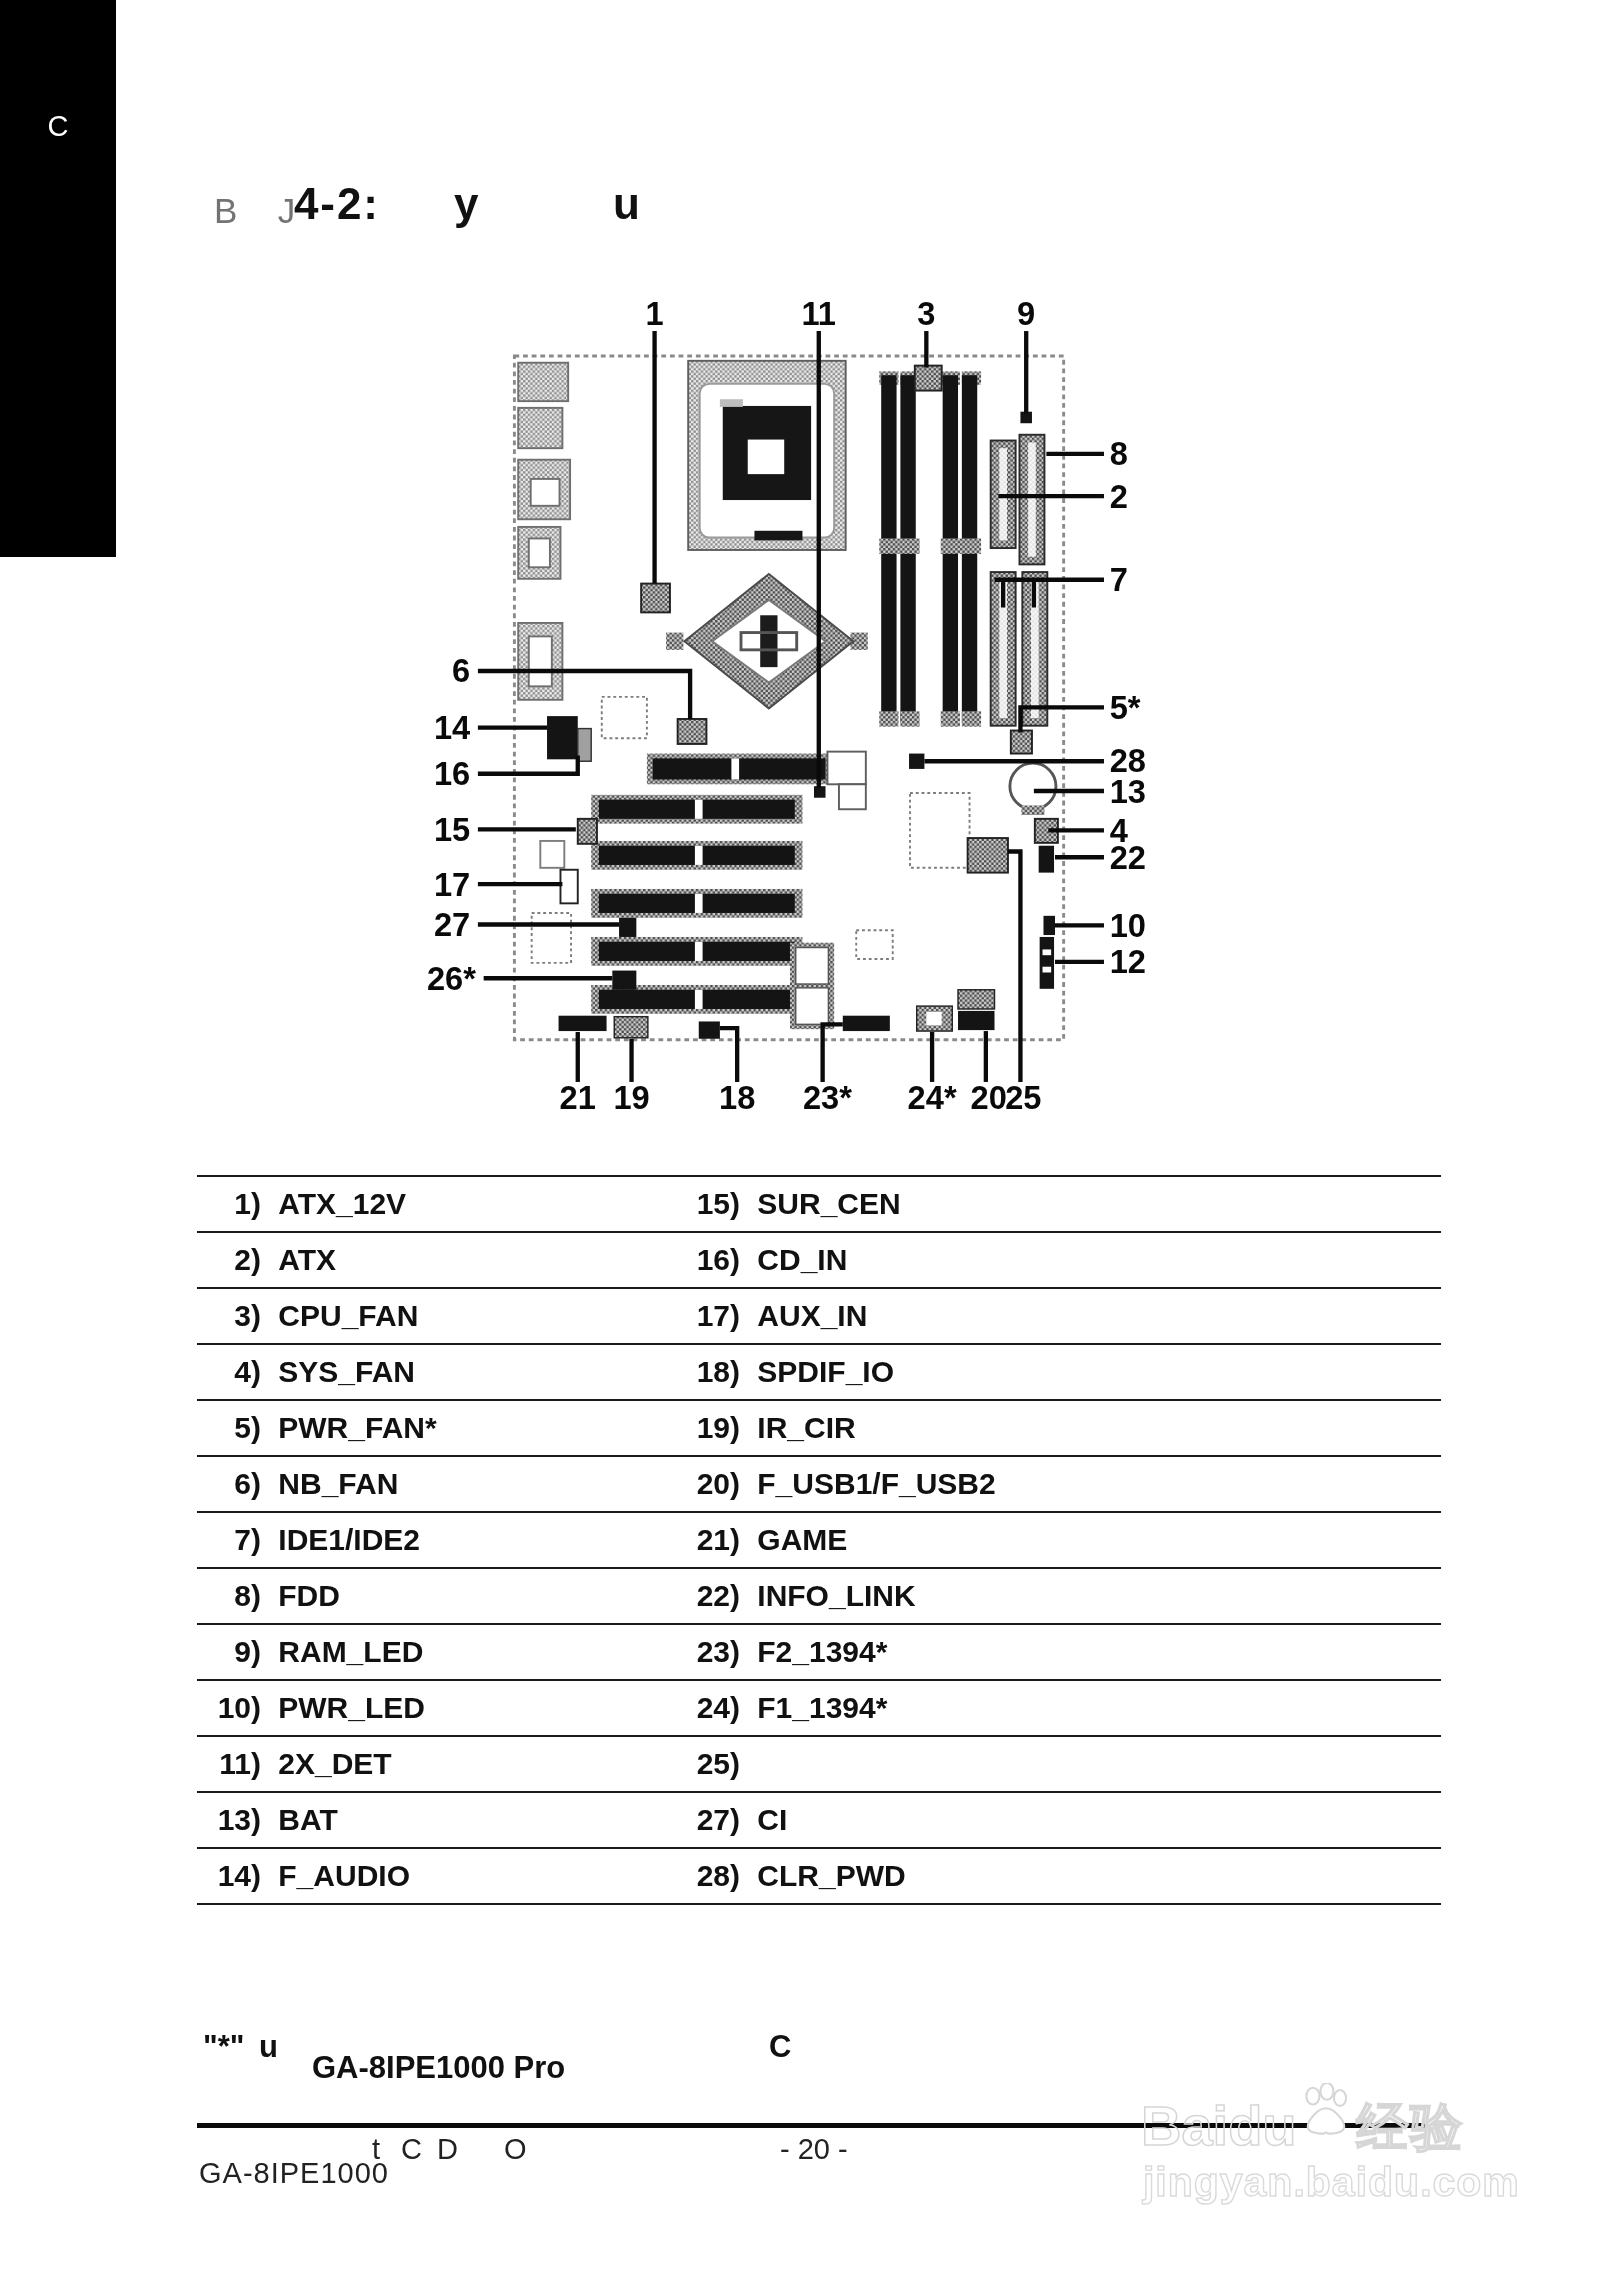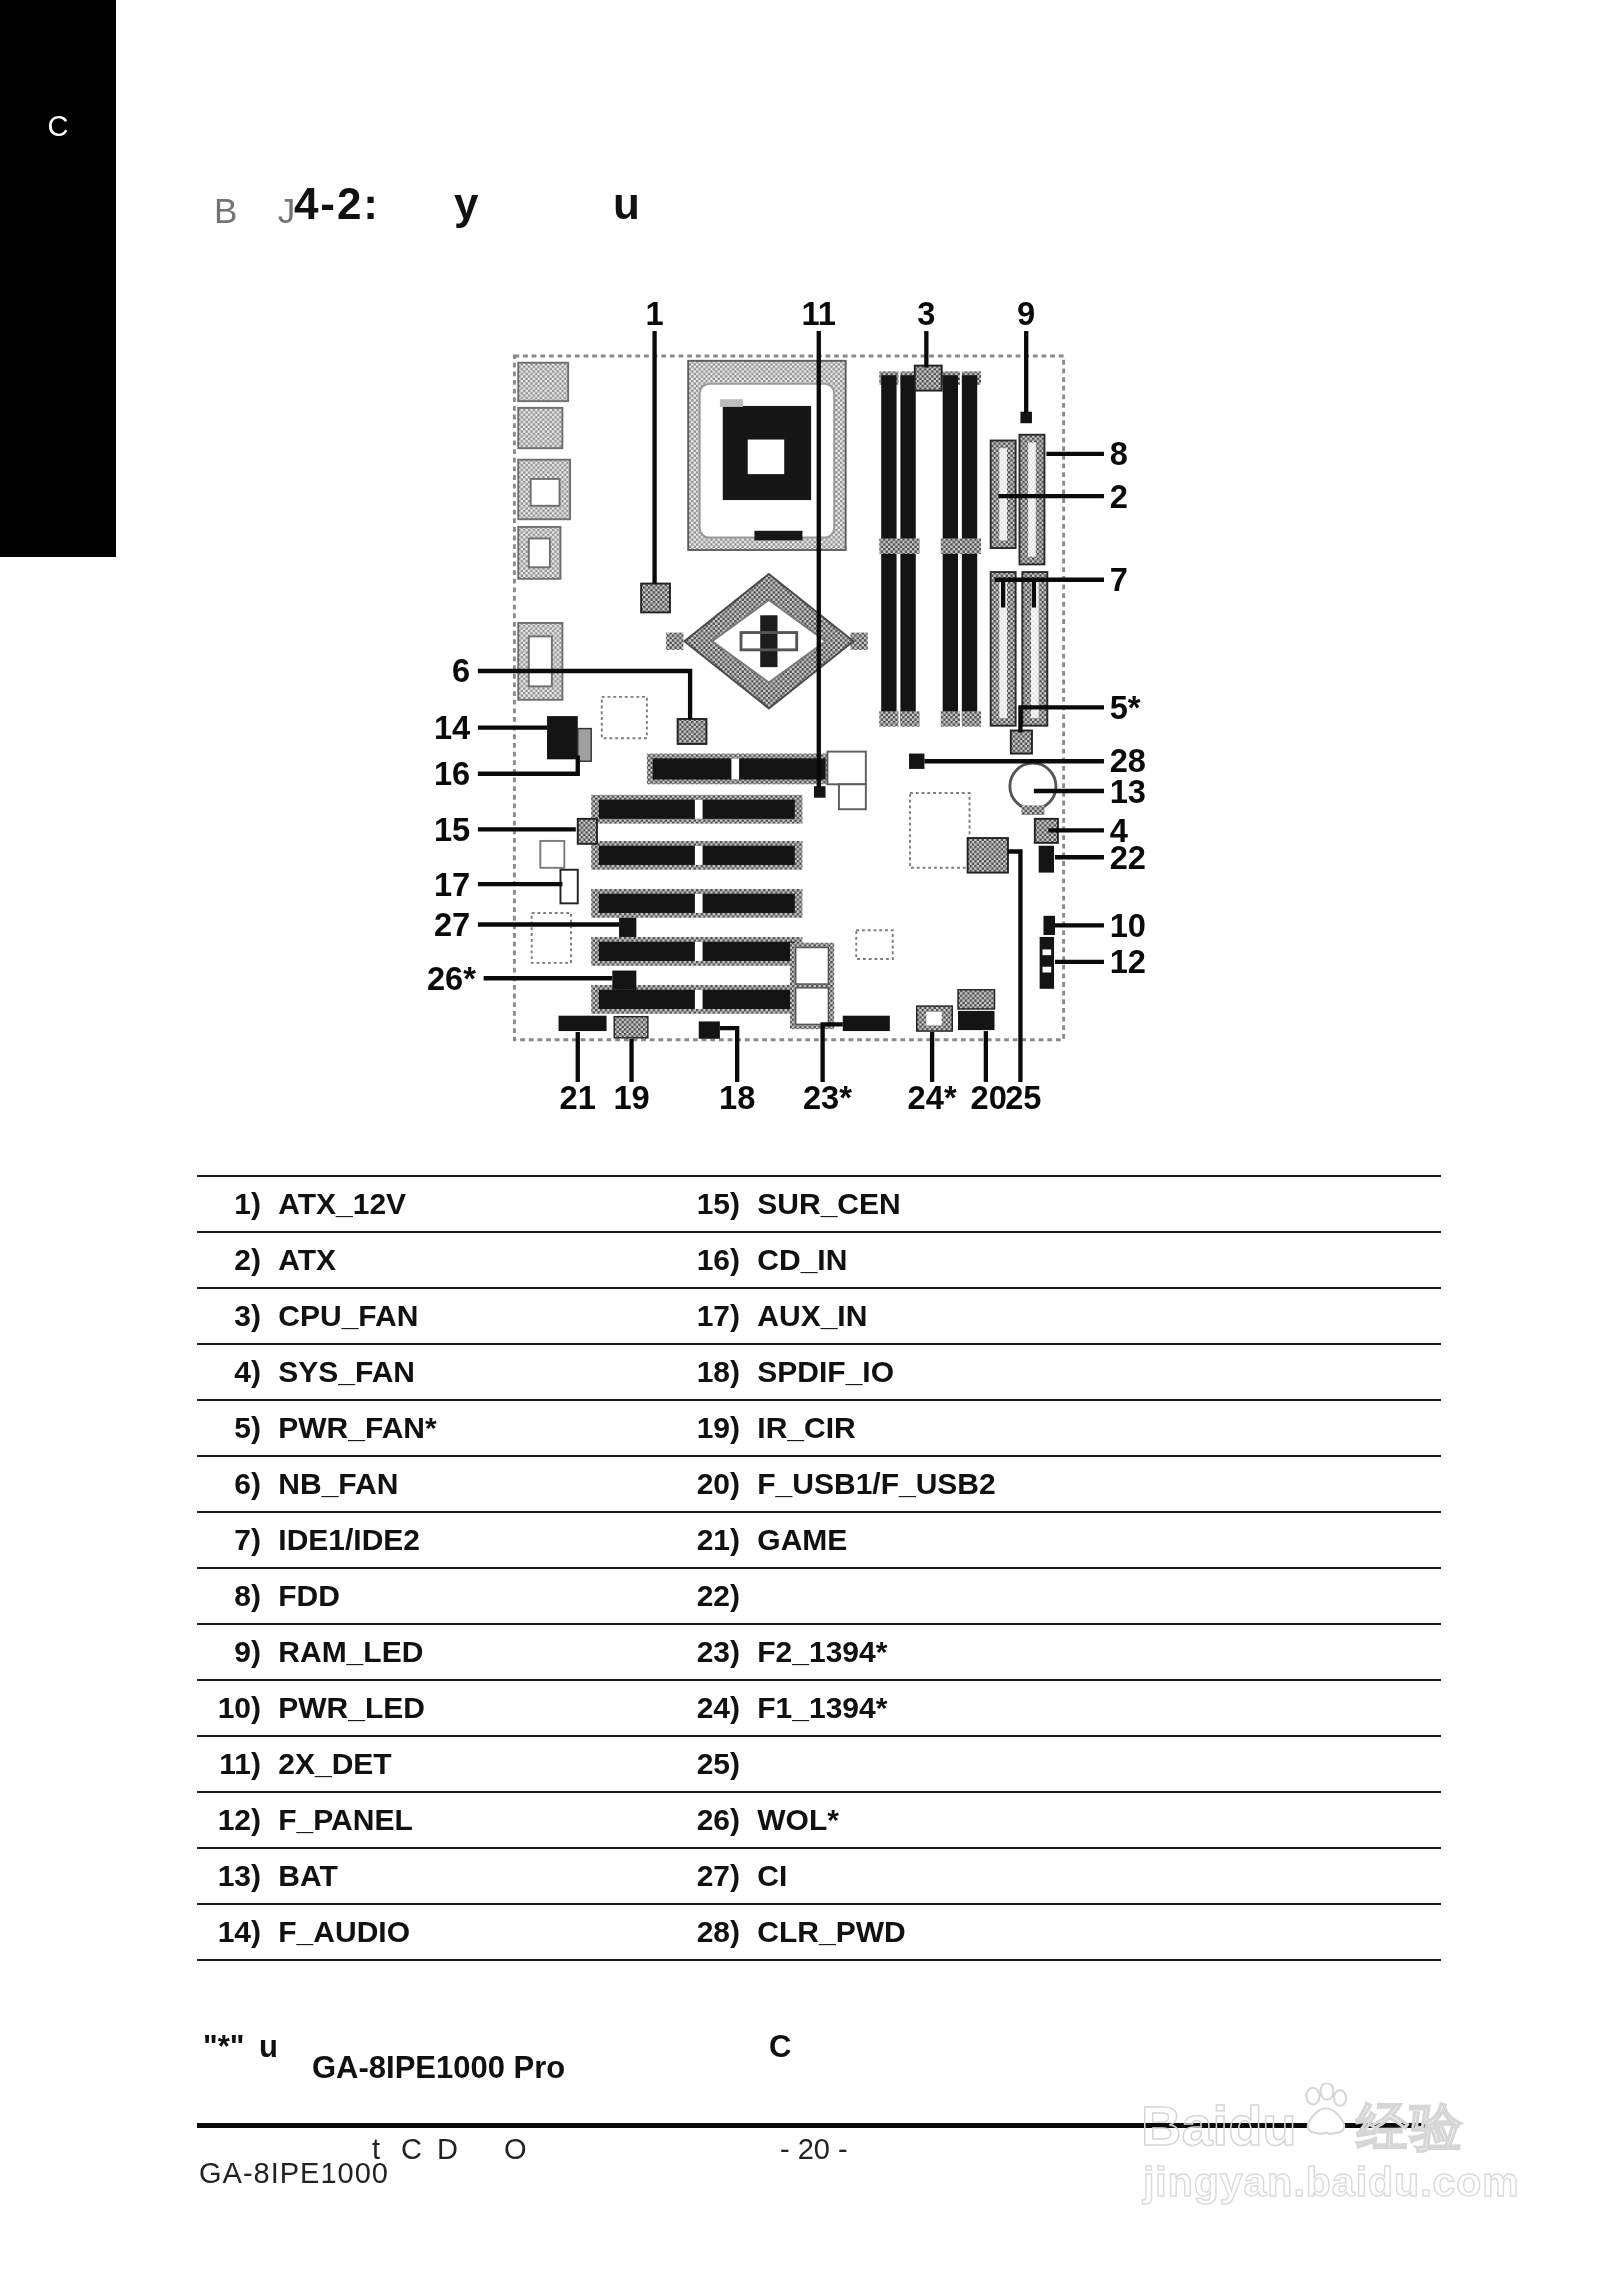--- a/index.html
+++ b/index.html
@@ -332,43 +332,38 @@
       <div class="conn-row">
         <div class="cell-num">7)</div>
         <div class="cell-label">IDE1/IDE2</div>
         <div class="cell-num">21)</div>
         <div class="cell-label">GAME</div>
       </div>
       <div class="conn-row">
         <div class="cell-num">8)</div>
         <div class="cell-label">FDD</div>
         <div class="cell-num">22)</div>
+        <div class="cell-label">INFO_LINK</div>
       </div>
       <div class="conn-row">
         <div class="cell-num">9)</div>
         <div class="cell-label">RAM_LED</div>
         <div class="cell-num">23)</div>
         <div class="cell-label">F2_1394*</div>
       </div>
       <div class="conn-row">
         <div class="cell-num">10)</div>
         <div class="cell-label">PWR_LED</div>
         <div class="cell-num">24)</div>
         <div class="cell-label">F1_1394*</div>
       </div>
       <div class="conn-row">
         <div class="cell-num">11)</div>
         <div class="cell-label">2X_DET</div>
         <div class="cell-num">25)</div>
-      </div>
-      <div class="conn-row">
-        <div class="cell-num">12)</div>
-        <div class="cell-label">F_PANEL</div>
-        <div class="cell-num">26)</div>
-        <div class="cell-label">WOL*</div>
       </div>
       <div class="conn-row">
         <div class="cell-num">13)</div>
         <div class="cell-label">BAT</div>
         <div class="cell-num">27)</div>
         <div class="cell-label">CI</div>
       </div>
       <div class="conn-row">
         <div class="cell-num">14)</div>
         <div class="cell-label">F_AUDIO</div>

